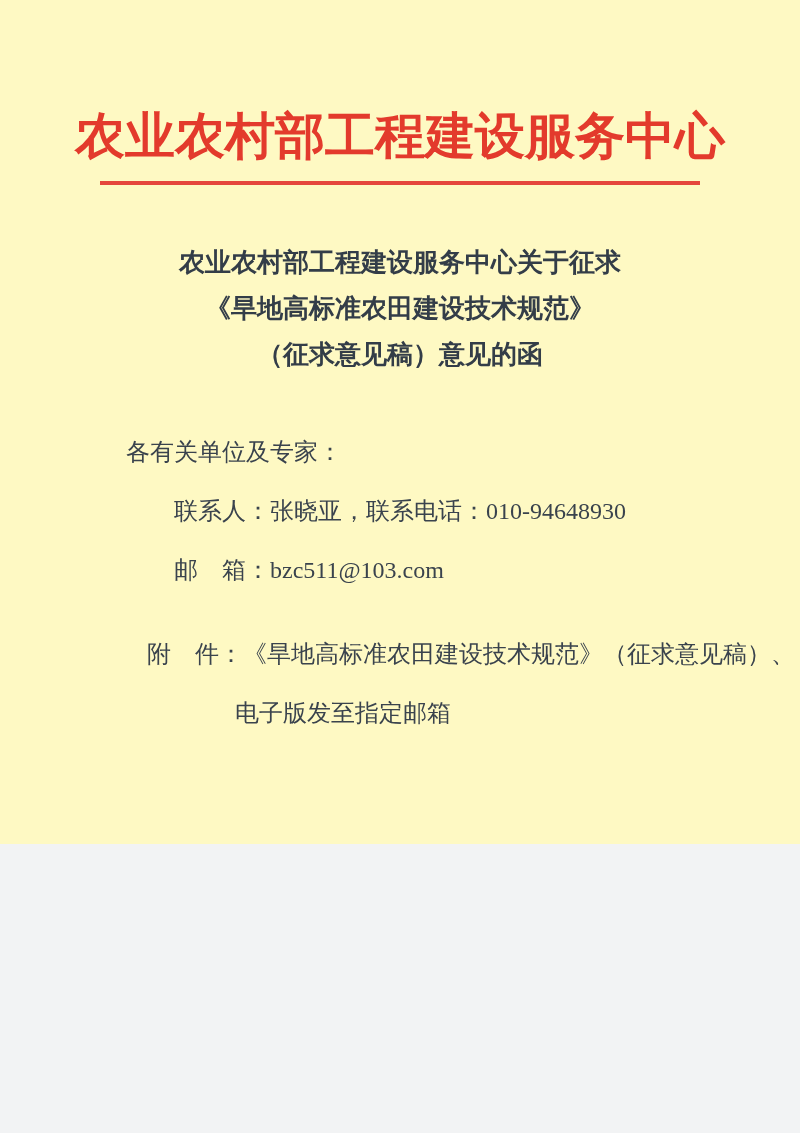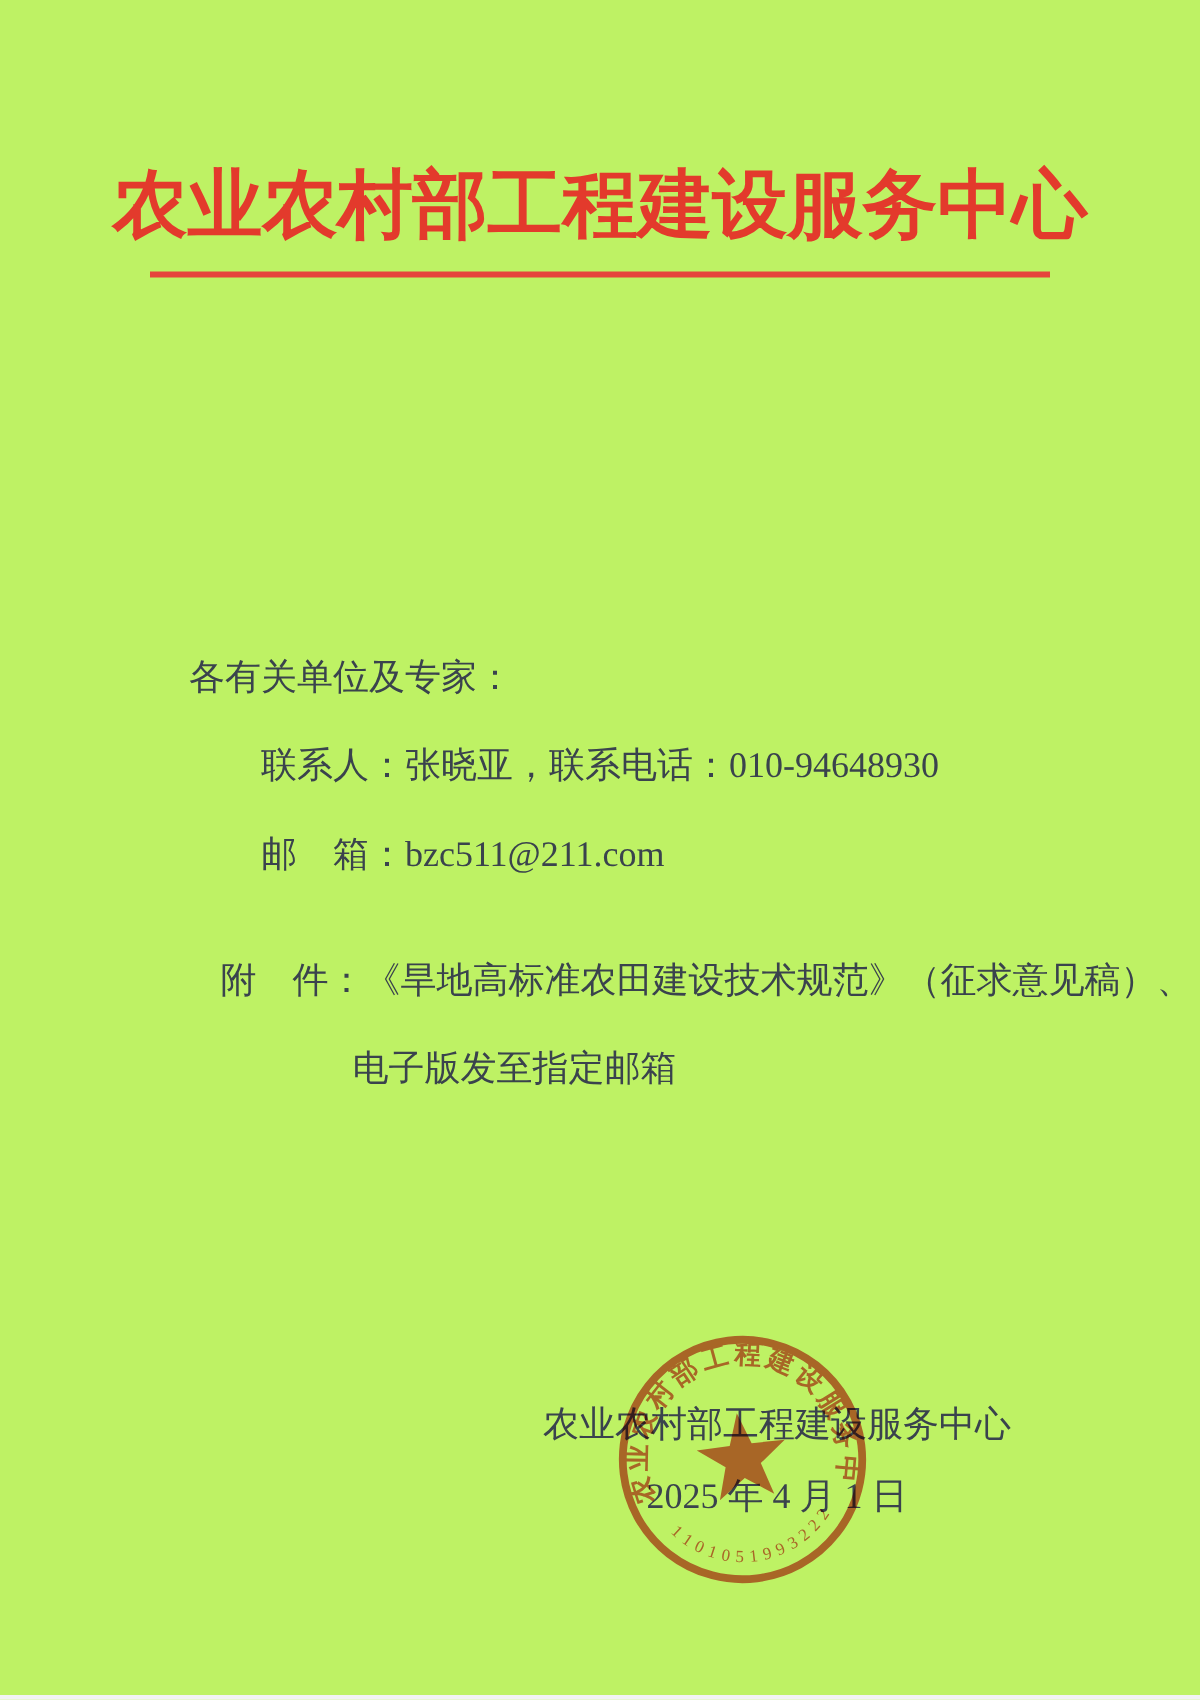--- a/index.html
+++ b/index.html
@@ -4,23 +4,23 @@
 <style>
   html, body {
     margin: 0;
     padding: 0;
     background: #f2f3f4;
     font-family: "Liberation Serif", "DejaVu Serif", serif;
   }
   .page {
     position: relative;
     width: 800px;
-    height: 1130px;
+    height: 844px;
     margin: 0 auto;
-    background: #bef264;
+    background: #fef9c3;
     overflow: hidden;
     color: #3a434d;
   }
   .letterhead {
     position: absolute;
     top: 106px;
     left: 0;
     width: 100%;
     text-align: center;
     font-size: 50px;
@@ -105,25 +105,30 @@
 </style>
 </head>
 <body>
 
 <div class="page">
 
   <div class="letterhead">农业农村部工程建设服务中心</div>
 
   <div class="red-rule"></div>
 
+  <div class="doc-title">
+    <div>农业农村部工程建设服务中心关于征求</div>
+    <div>《旱地高标准农田建设技术规范》</div>
+    <div>（征求意见稿）意见的函</div>
+  </div>
 
   <div class="body-block">
     <p>各有关单位及专家：</p>
     <p class="para-indent">联系人：张晓亚，联系电话：010-94648930</p>
-    <p class="para-indent">邮　箱：bzc511@211.com</p>
+    <p class="para-indent">邮　箱：bzc511@103.com</p>
     <div class="attachment-block">
       <p class="attachment-line1">附　件：《旱地高标准农田建设技术规范》（征求意见稿）、</p>
       <p class="attachment-line2">电子版发至指定邮箱</p>
     </div>
   </div>
 
   <div class="sig-name">农业农村部工程建设服务中心</div>
 
   <div class="sig-date">2025 年 4 月 1 日</div>
 

